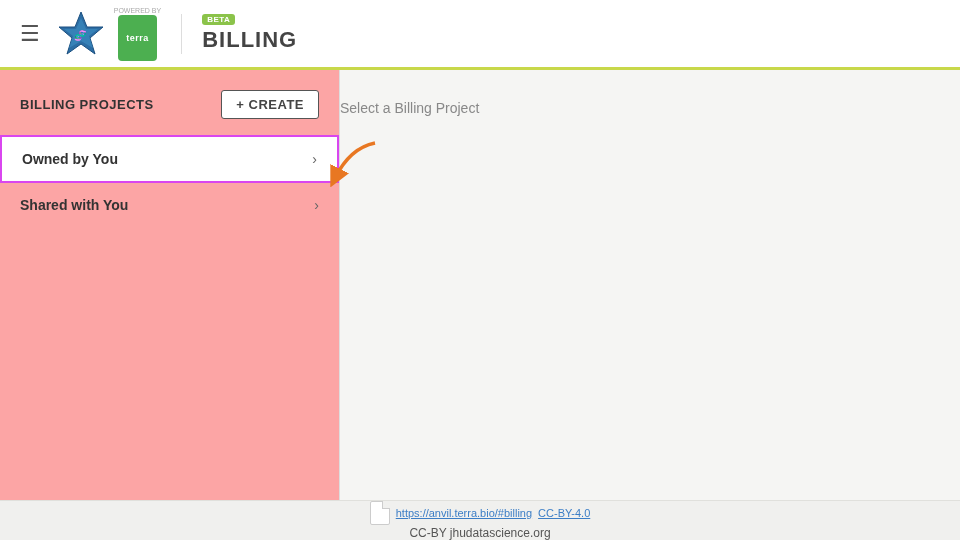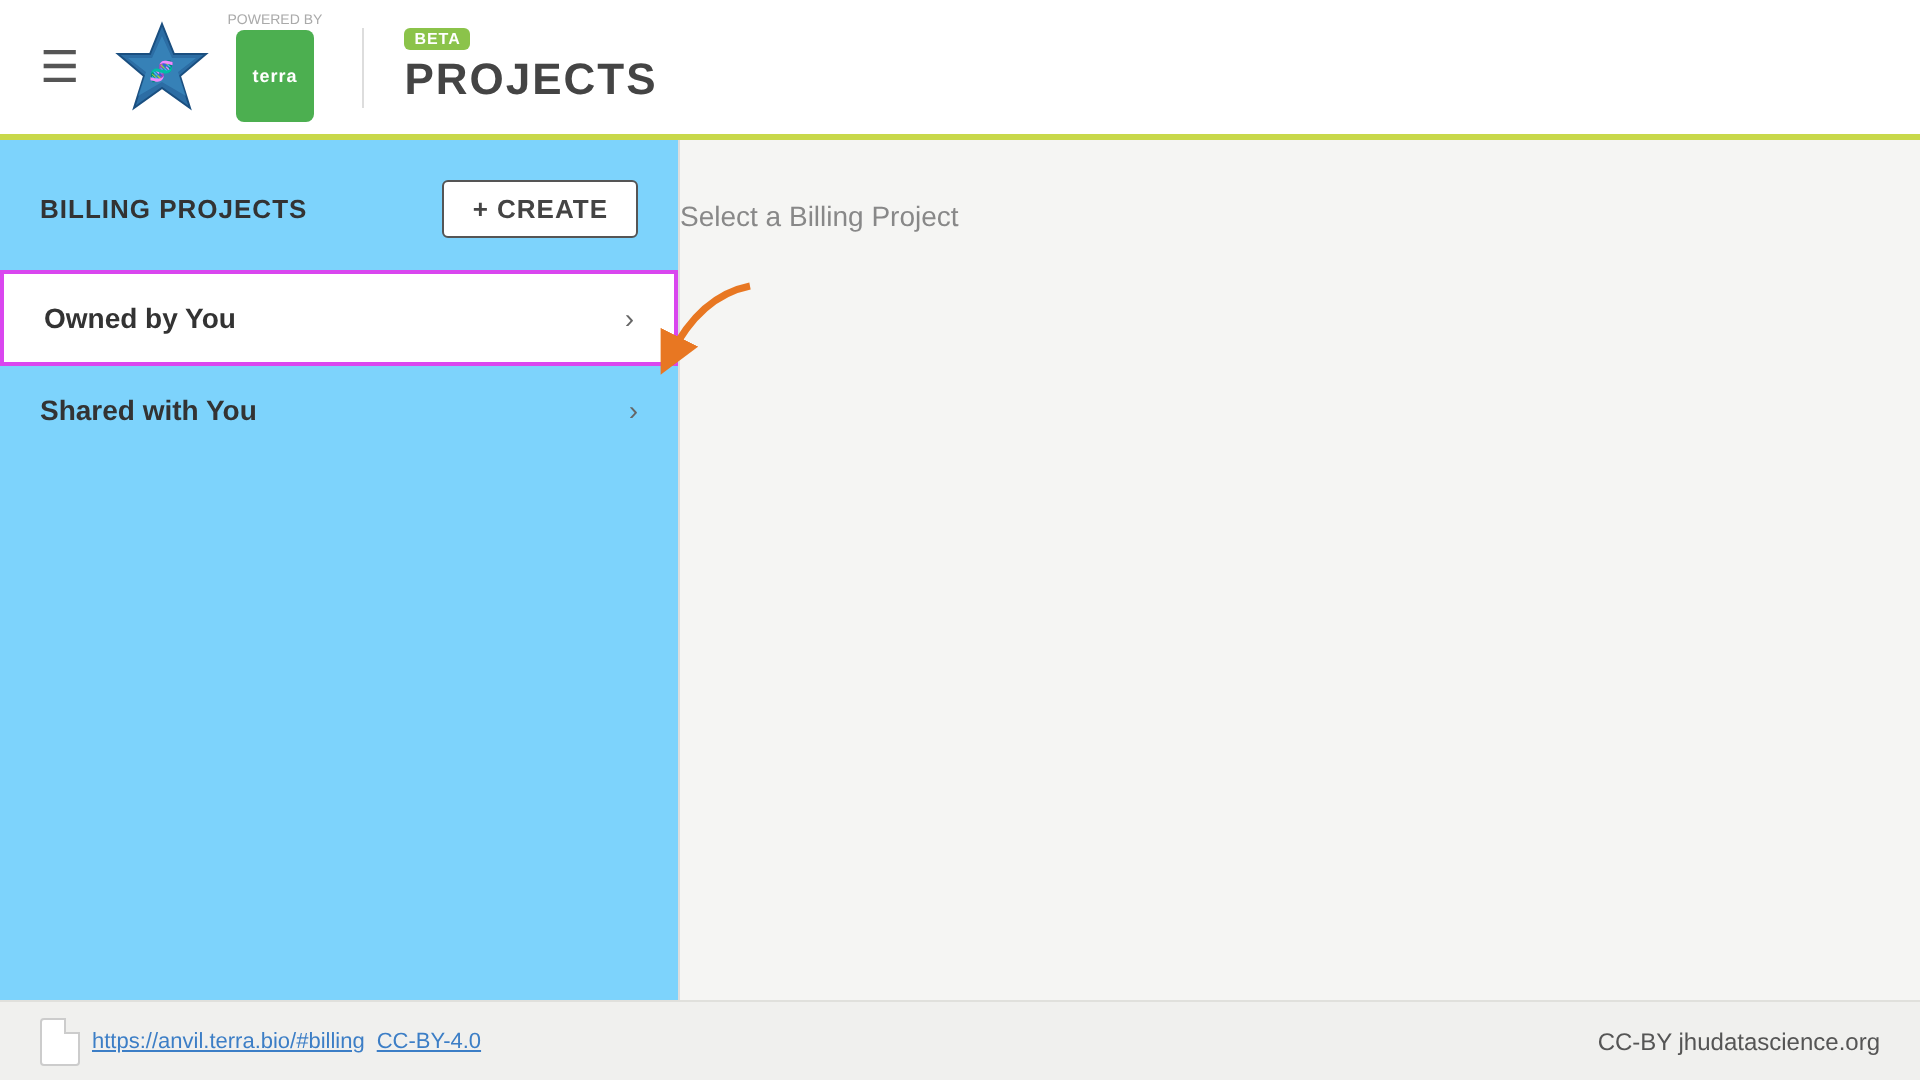--- a/index.html
+++ b/index.html
@@ -90,21 +90,21 @@
     
     .main-content {
       display: flex;
       height: calc(540px - 70px - 40px);
     }
 
     
     .sidebar {
       width: 340px;
       min-width: 340px;
-      background: #7dd3fc;
+      background: #fca5a5;
       border-right: 1px solid #ddd;
       padding: 20px 0;
     }
     .sidebar-header {
       display: flex;
       align-items: center;
       justify-content: space-between;
       padding: 0 20px 16px 20px;
     }
     .billing-projects-label {
@@ -191,20 +191,21 @@
       right: 0;
       height: 40px;
       background: #f0f0ee;
       border-top: 1px solid #e0e0dc;
       display: flex;
       align-items: center;
       justify-content: space-between;
       padding: 0 20px;
       font-size: 11px;
       color: #666;
+      flex-direction: column;
     }
     .footer-left {
       display: flex;
       align-items: center;
       gap: 6px;
     }
     .footer-link {
       color: #3c7ec6;
       text-decoration: underline;
     }
@@ -252,21 +253,21 @@
     <div class="powered-by-terra">
       <span class="powered-by-text">POWERED BY</span>
       <div class="terra-badge">terra</div>
     </div>
   </div>
 
   <div class="divider-v"></div>
 
   <div class="billing-title-area">
     <span class="beta-badge">BETA</span>
-    <span class="billing-word">PROJECTS</span>
+    <span class="billing-word">BILLING</span>
   </div>
 </div>
 
 <div class="main-content">
 
   <div class="sidebar">
     <div class="sidebar-header">
       <span class="billing-projects-label">BILLING PROJECTS</span>
       <button class="create-btn">+ CREATE</button>
     </div>

